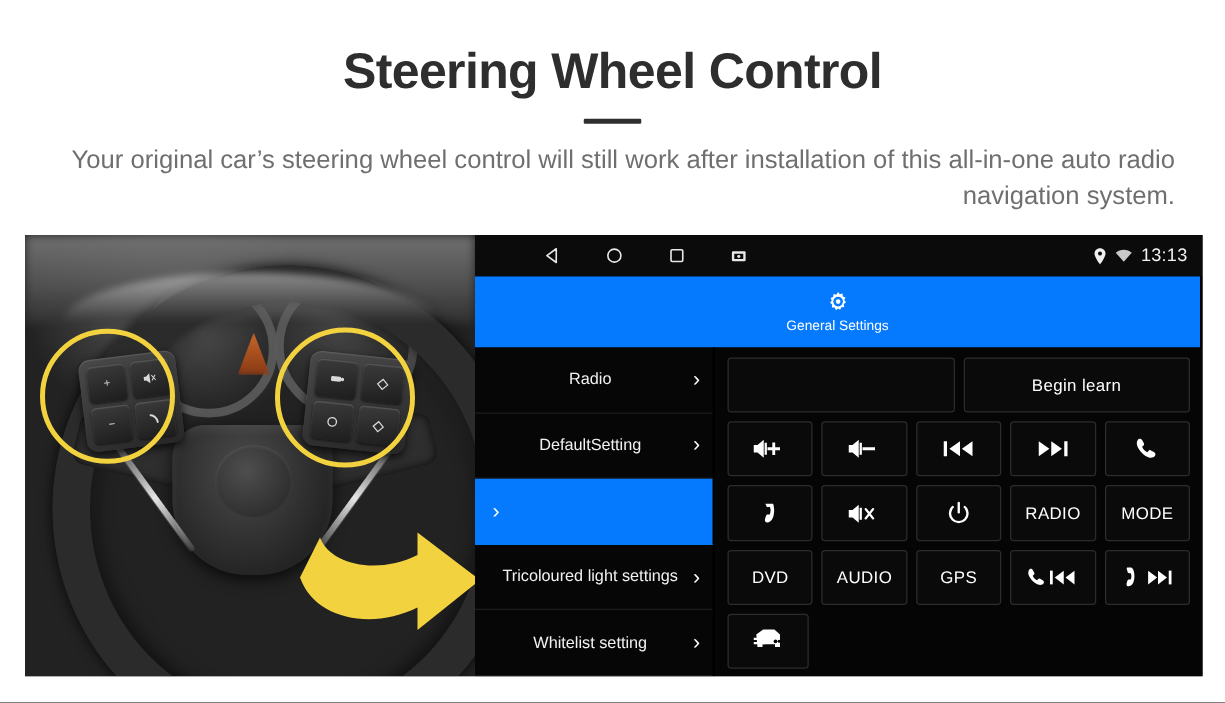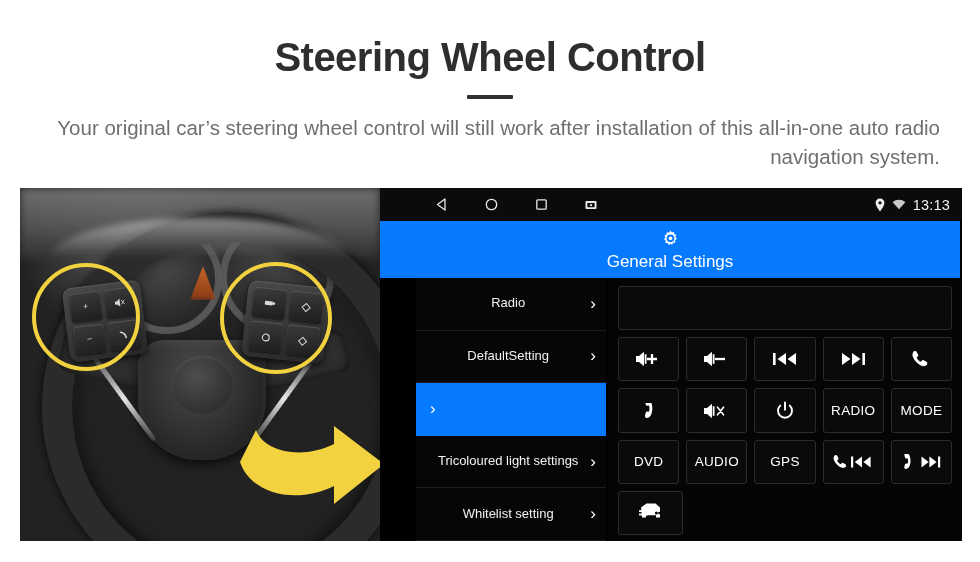--- a/index.html
+++ b/index.html
@@ -168,24 +168,24 @@
   }
   .clock{font-size:14.5px;letter-spacing:.2px;color:#f2f2f2;}
 
   .tabs{display:flex;height:57px;flex:0 0 57px;}
   .tab{
     flex:1 1 50%;display:flex;flex-direction:column;
     align-items:center;justify-content:center;gap:3px;
     background:#141414;color:#e9e9e9;
   }
   .tab.active{background:#057AFF;color:#ffffff;}
-  .tab-label{font-size:17px;line-height:1;}
+  .tab-label{font-size:11px;line-height:1;}
   .tab-sep{width:2px;background:#000;flex:0 0 2px;}
 
-  .body{display:flex;flex:1 1 auto;min-height:0;padding-left:36px;}
+  .body{display:flex;flex:1 1 auto;min-height:0;}
   .menu{
     flex:0 0 190px;background:#060606;
     display:flex;flex-direction:column;
     border-right:2px solid #000;
   }
   .menu-item{
     flex:1 1 0;display:flex;align-items:center;justify-content:space-between;
     padding:0 10px 0 12px;color:#f2f2f2;
     border-bottom:1px solid #1d1d1d;
     font-size:13px;text-align:center;
@@ -365,20 +365,21 @@
           <div class="menu-item">
             <span class="mi-label">Whitelist setting</span>
             <span class="chev">›</span>
           </div>
         </div>
 
         <div class="panel">
 
           <div class="row top">
             <div class="cell empty"></div>
+            <div class="cell">Begin learn</div>
           </div>
 
           <div class="row">
             <div class="cell">
               <svg width="30" height="18" viewBox="0 0 30 18">
                 <path d="M2 6h3l5-4.2v14.4L5 12H2z" fill="#fff"></path>
                 <path d="M11.6 4.2v9.6" stroke="#fff" stroke-width="1.8"></path>
                 <path d="M18 4v10M13 9h10" stroke="#fff" stroke-width="2.3" stroke-linecap="butt"></path>
               </svg>
             </div>

